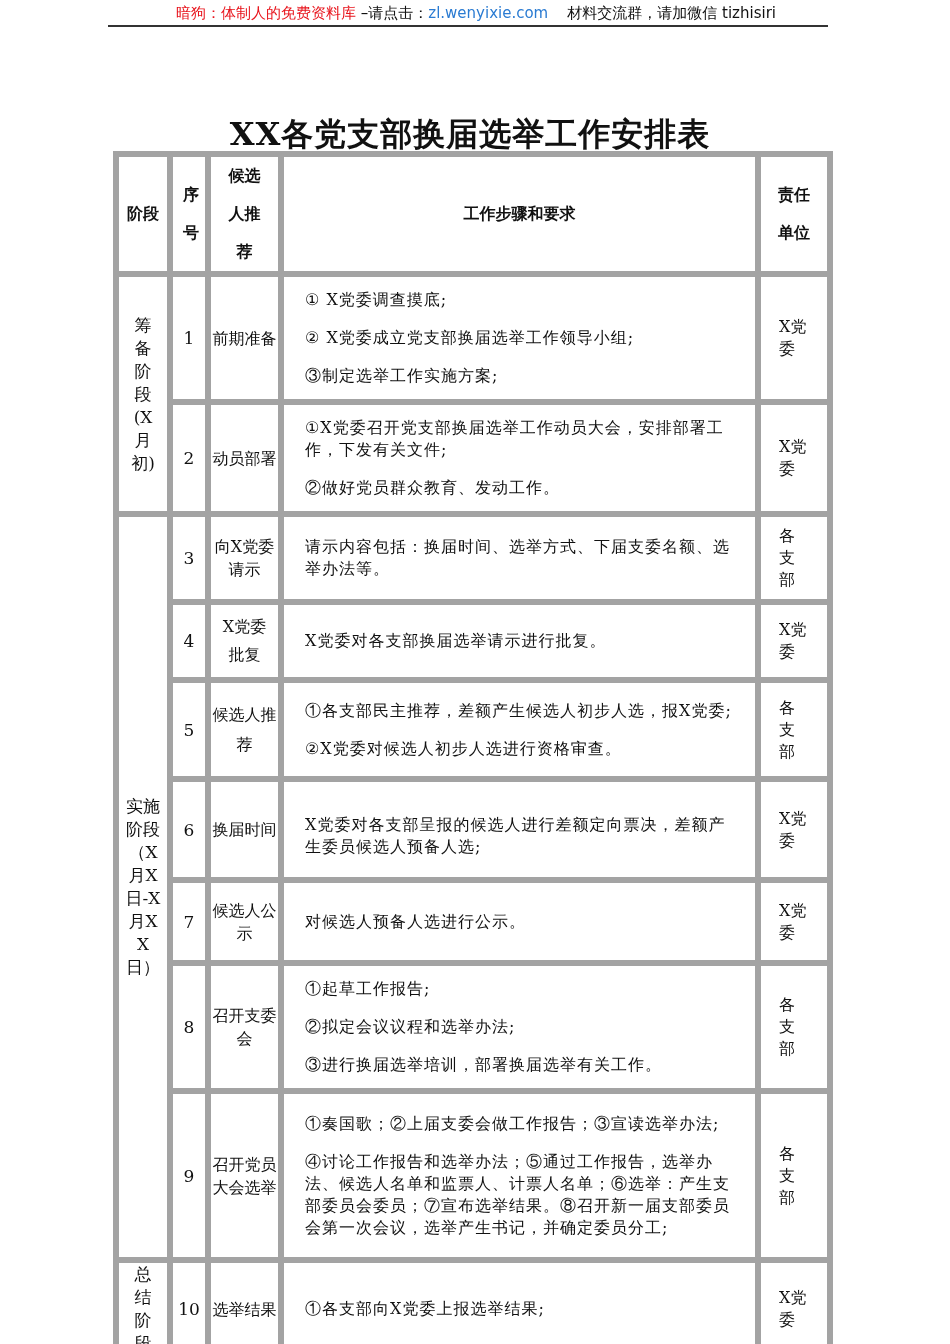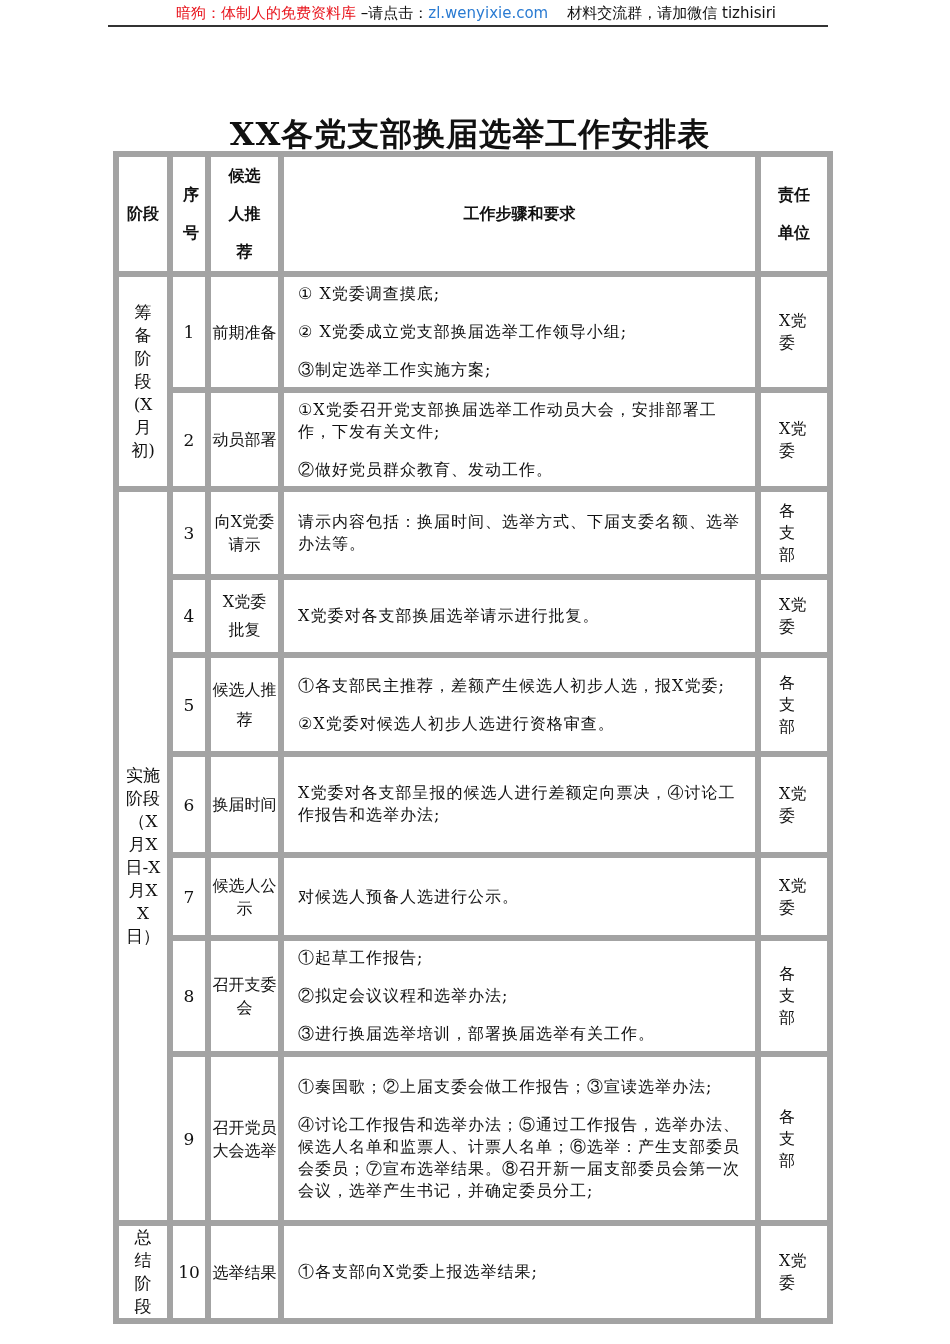--- a/index.html
+++ b/index.html
@@ -11,21 +11,21 @@
   .banner-rule { position: absolute; top: 25px; left: 108px; width: 720px; height: 2px; background: #333; }
   .title { position: absolute; top: 112px; left: 112px; width: 716px; text-align: center; font-family: "DejaVu Serif", serif; font-weight: bold; font-size: 32px; line-height: 44px; letter-spacing: 1px; }
   table.sched { position: absolute; top: 151px; left: 113px; width: 716px; border-collapse: collapse; table-layout: fixed; font-size: 16px; }
   table.sched td, table.sched th { border: 6px solid #a3a3a3; vertical-align: middle; padding: 0; }
   th { font-weight: bold; font-family: "DejaVu Sans", sans-serif; font-size: 16px; text-align: center; }
   .c-stage { width: 54px; } .c-no { width: 38px; } .c-item { width: 73px; } .c-steps { width: 477px; } .c-unit { width: 72px; }
   .stage { text-align: center; line-height: 23px; padding: 0 6px; word-break: break-all; }
   .no { text-align: center; font-size: 17px; }
   .item { text-align: center; line-height: 23px; padding: 0 12px; word-break: break-all; }
   .steps { padding: 0 8px 0 9px !important; text-align: left; line-height: 22px; letter-spacing: 1px; }
-  .steps p { margin: 5px; }
+  .steps p { margin: 12px; }
   .steps p + p { margin-top: 16px; }
   .unit { text-align: left; line-height: 22px; padding: 8px 18px !important; word-break: break-all; }
   .v-top { vertical-align: top !important; }
 </style>
 </head>
 <body>
 
 <div class="banner">
   <span class="red">暗狗：体制人的免费资料库</span><span class="blk"> –请点击：</span><span class="blue">zl.wenyixie.com</span><span class="blk" style="white-space:pre">    材料交流群，请加微信 tizhisiri</span>
 </div>
@@ -98,21 +98,21 @@
       <p>①各支部民主推荐，差额产生候选人初步人选，报X党委;</p>
       <p>②X党委对候选人初步人选进行资格审查。</p>
     </td>
     <td class="unit">各支部</td>
   </tr>
 
   <tr style="height:101px">
     <td class="no">6</td>
     <td class="item" style="line-height:30px">换届时间</td>
     <td class="steps v-top" style="padding-top:20px !important">
-      <p>X党委对各支部呈报的候选人进行差额定向票决，④讨论工作报告和选举办法;</p>
+      <p>X党委对各支部呈报的候选人进行差额定向票决，差额产生委员候选人预备人选;</p>
     </td>
     <td class="unit">X党委</td>
   </tr>
 
   <tr style="height:83px">
     <td class="no">7</td>
     <td class="item">候选人公示</td>
     <td class="steps">
       <p>对候选人预备人选进行公示。</p>
     </td>

